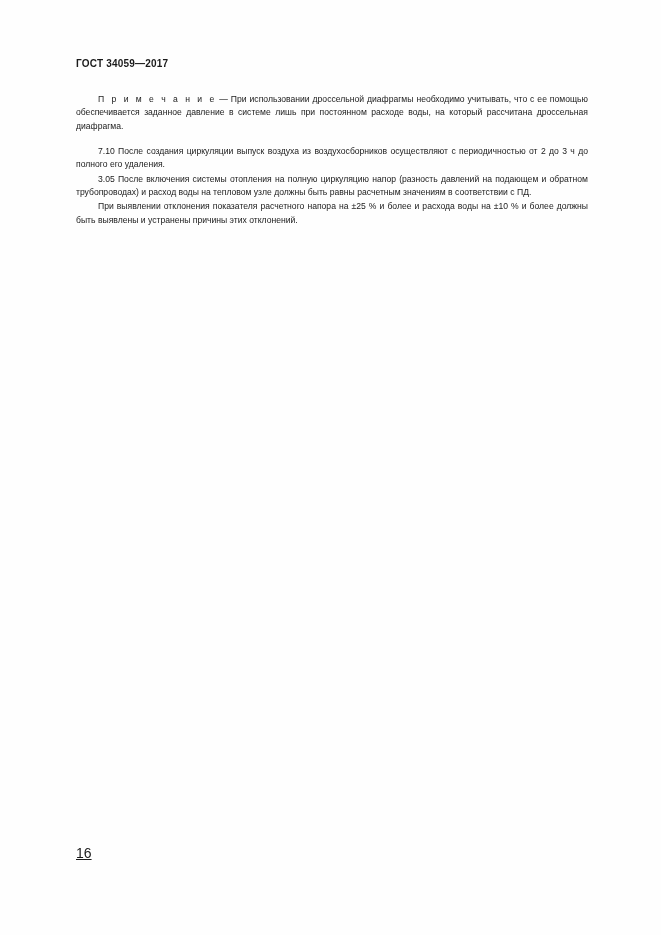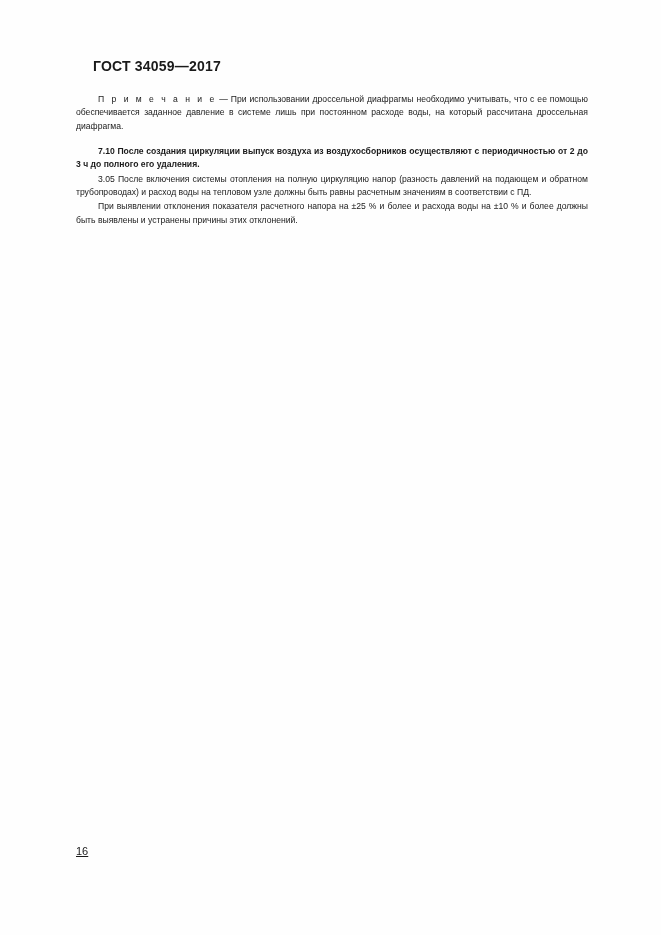--- a/index.html
+++ b/index.html
@@ -20,55 +20,53 @@
     top: 0;
     left: 0;
     width: 661px;
     height: 935px;
     background: #fefefe;
   }
   .doc-header {
     position: absolute;
     top: 58px;
     left: 76px;
-    font-size: 14px;
+    font-size: 10px;
     font-weight: bold;
     letter-spacing: 0.2px;
     white-space: nowrap;
-    margin-left: 17px;
   }
   .content {
     position: absolute;
     top: 93px;
     left: 76px;
     width: 512px;
     font-size: 8.6px;
     line-height: 1.55;
     text-align: justify;
   }
   .para {
     margin: 0 0 1px 0;
     text-indent: 22px;
     text-align: justify;
   }
   .para.gap {
     margin-top: 12px;
-    font-weight: bold;
   }
   .para.tight {
     margin-top: 0;
   }
   .note-label {
     letter-spacing: 2.2px;
   }
   .page-number {
     position: absolute;
     left: 76px;
     top: 845px;
-    font-size: 11px;
+    font-size: 14px;
     text-decoration: underline;
   }
 </style>
 </head>
 <body>
 
 <div class="page">
 
   <div class="doc-header">ГОСТ 34059—2017</div>
 

